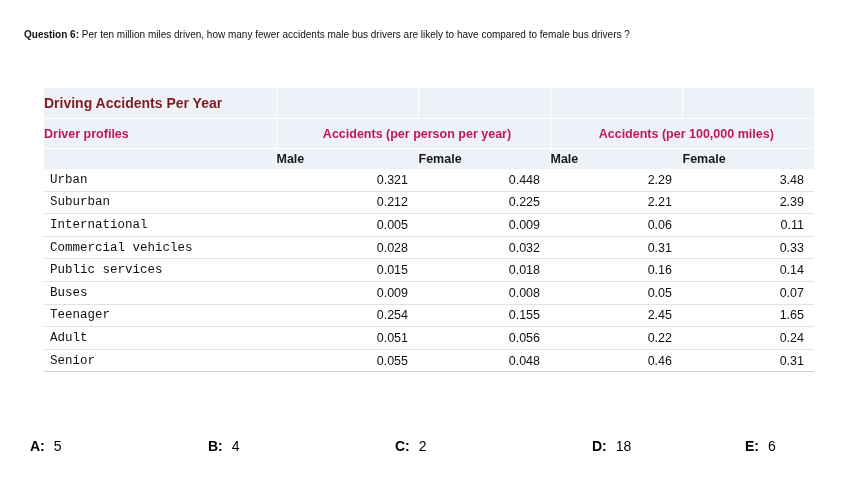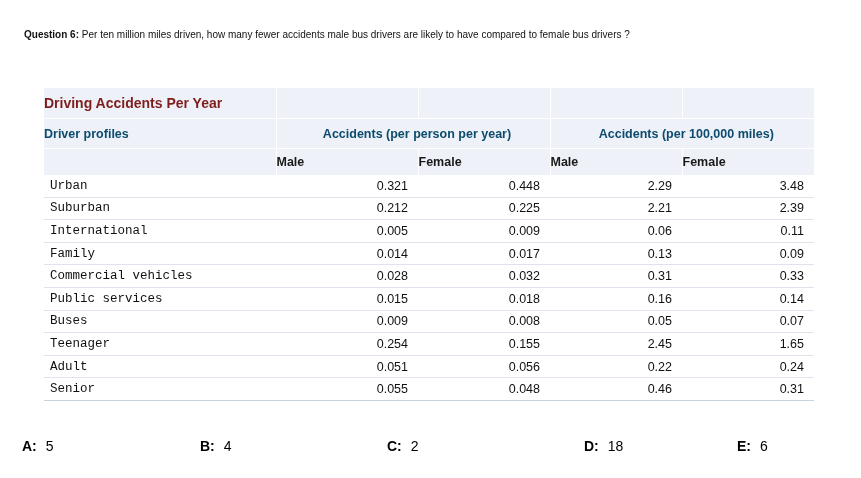--- a/index.html
+++ b/index.html
@@ -66,34 +66,34 @@
   .row-title td.blankcell {
     padding-left: 0;
     border-left: 1px solid #ffffff;
   }
 
   .row-group td {
     background: #eef2f8;
     height: 29px;
     font-weight: bold;
     font-size: 12.5px;
-    color: #0c4a6e;
+    color: #be185d;
     padding-left: 6px;
     border-bottom: 1px solid #ffffff;
     border-left: 1px solid #ffffff;
   }
   .row-group td.first { border-left: none; }
   .row-group td.centered {
     text-align: center;
     padding-left: 8px;
   }
 
   .row-sub td {
     background: #eef2f8;
-    height: 26px;
+    height: 20px;
     font-weight: bold;
     font-size: 12.5px;
     color: #1a1a1a;
     padding-left: 8px;
     border-left: 1px solid #ffffff;
   }
   .row-sub td.first { border-left: none; }
 
   .row-data td {
     height: 21.6px;
@@ -110,21 +110,21 @@
     text-align: right;
     padding-right: 10px;
   }
   .row-data:last-child td {
     border-bottom: 1px solid #c9d2e0;
     margin-left: 20px;
   }
 
   .answers {
     position: absolute;
-    left: 8px;
+    left: 16px;
     top: 438px;
     width: 792px;
     height: 30px;
     font-size: 14px;
   }
   .answer {
     position: absolute;
     white-space: nowrap;
   }
   .answer .key {
@@ -191,27 +191,20 @@
         <td class="num">2.39</td>
       </tr>
       <tr class="row-data">
         <td class="label">International</td>
         <td class="num">0.005</td>
         <td class="num">0.009</td>
         <td class="num">0.06</td>
         <td class="num">0.11</td>
       </tr>
       <tr class="row-data">
-        <td class="label">Family</td>
-        <td class="num">0.014</td>
-        <td class="num">0.017</td>
-        <td class="num">0.13</td>
-        <td class="num">0.09</td>
-      </tr>
-      <tr class="row-data">
         <td class="label">Commercial vehicles</td>
         <td class="num">0.028</td>
         <td class="num">0.032</td>
         <td class="num">0.31</td>
         <td class="num">0.33</td>
       </tr>
       <tr class="row-data">
         <td class="label">Public services</td>
         <td class="num">0.015</td>
         <td class="num">0.018</td>

